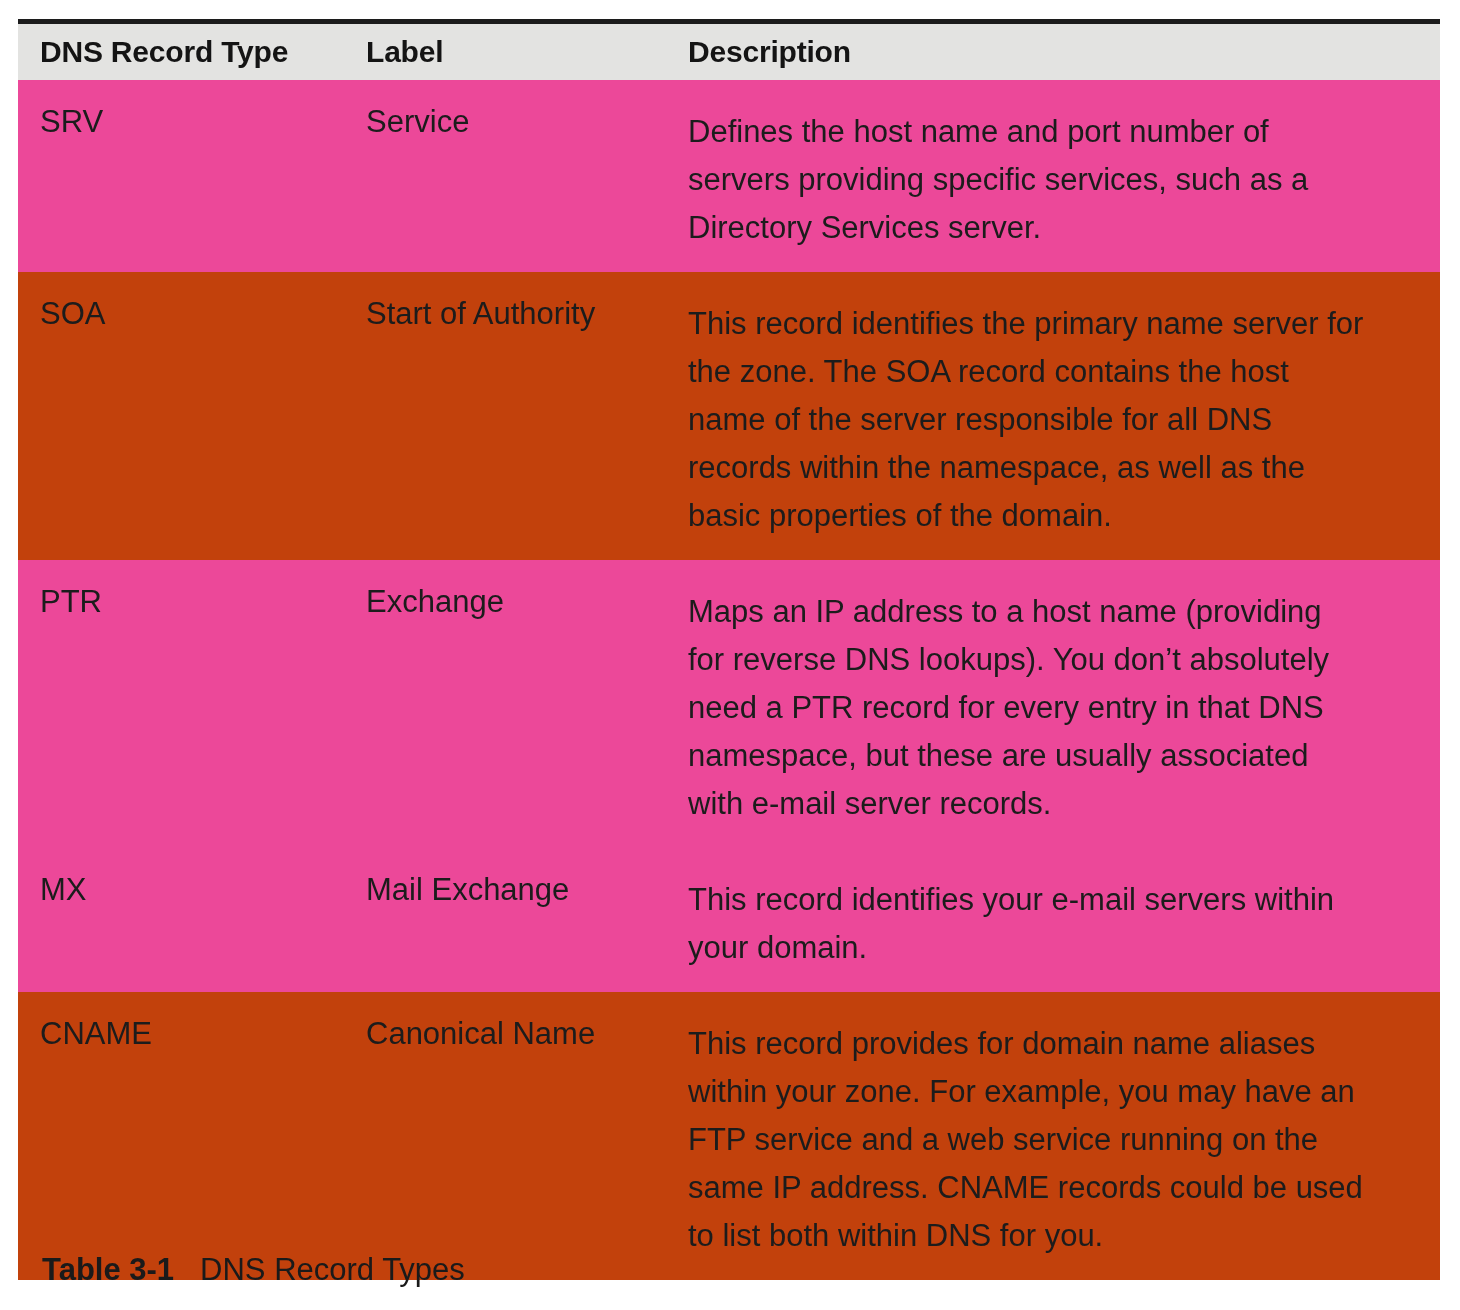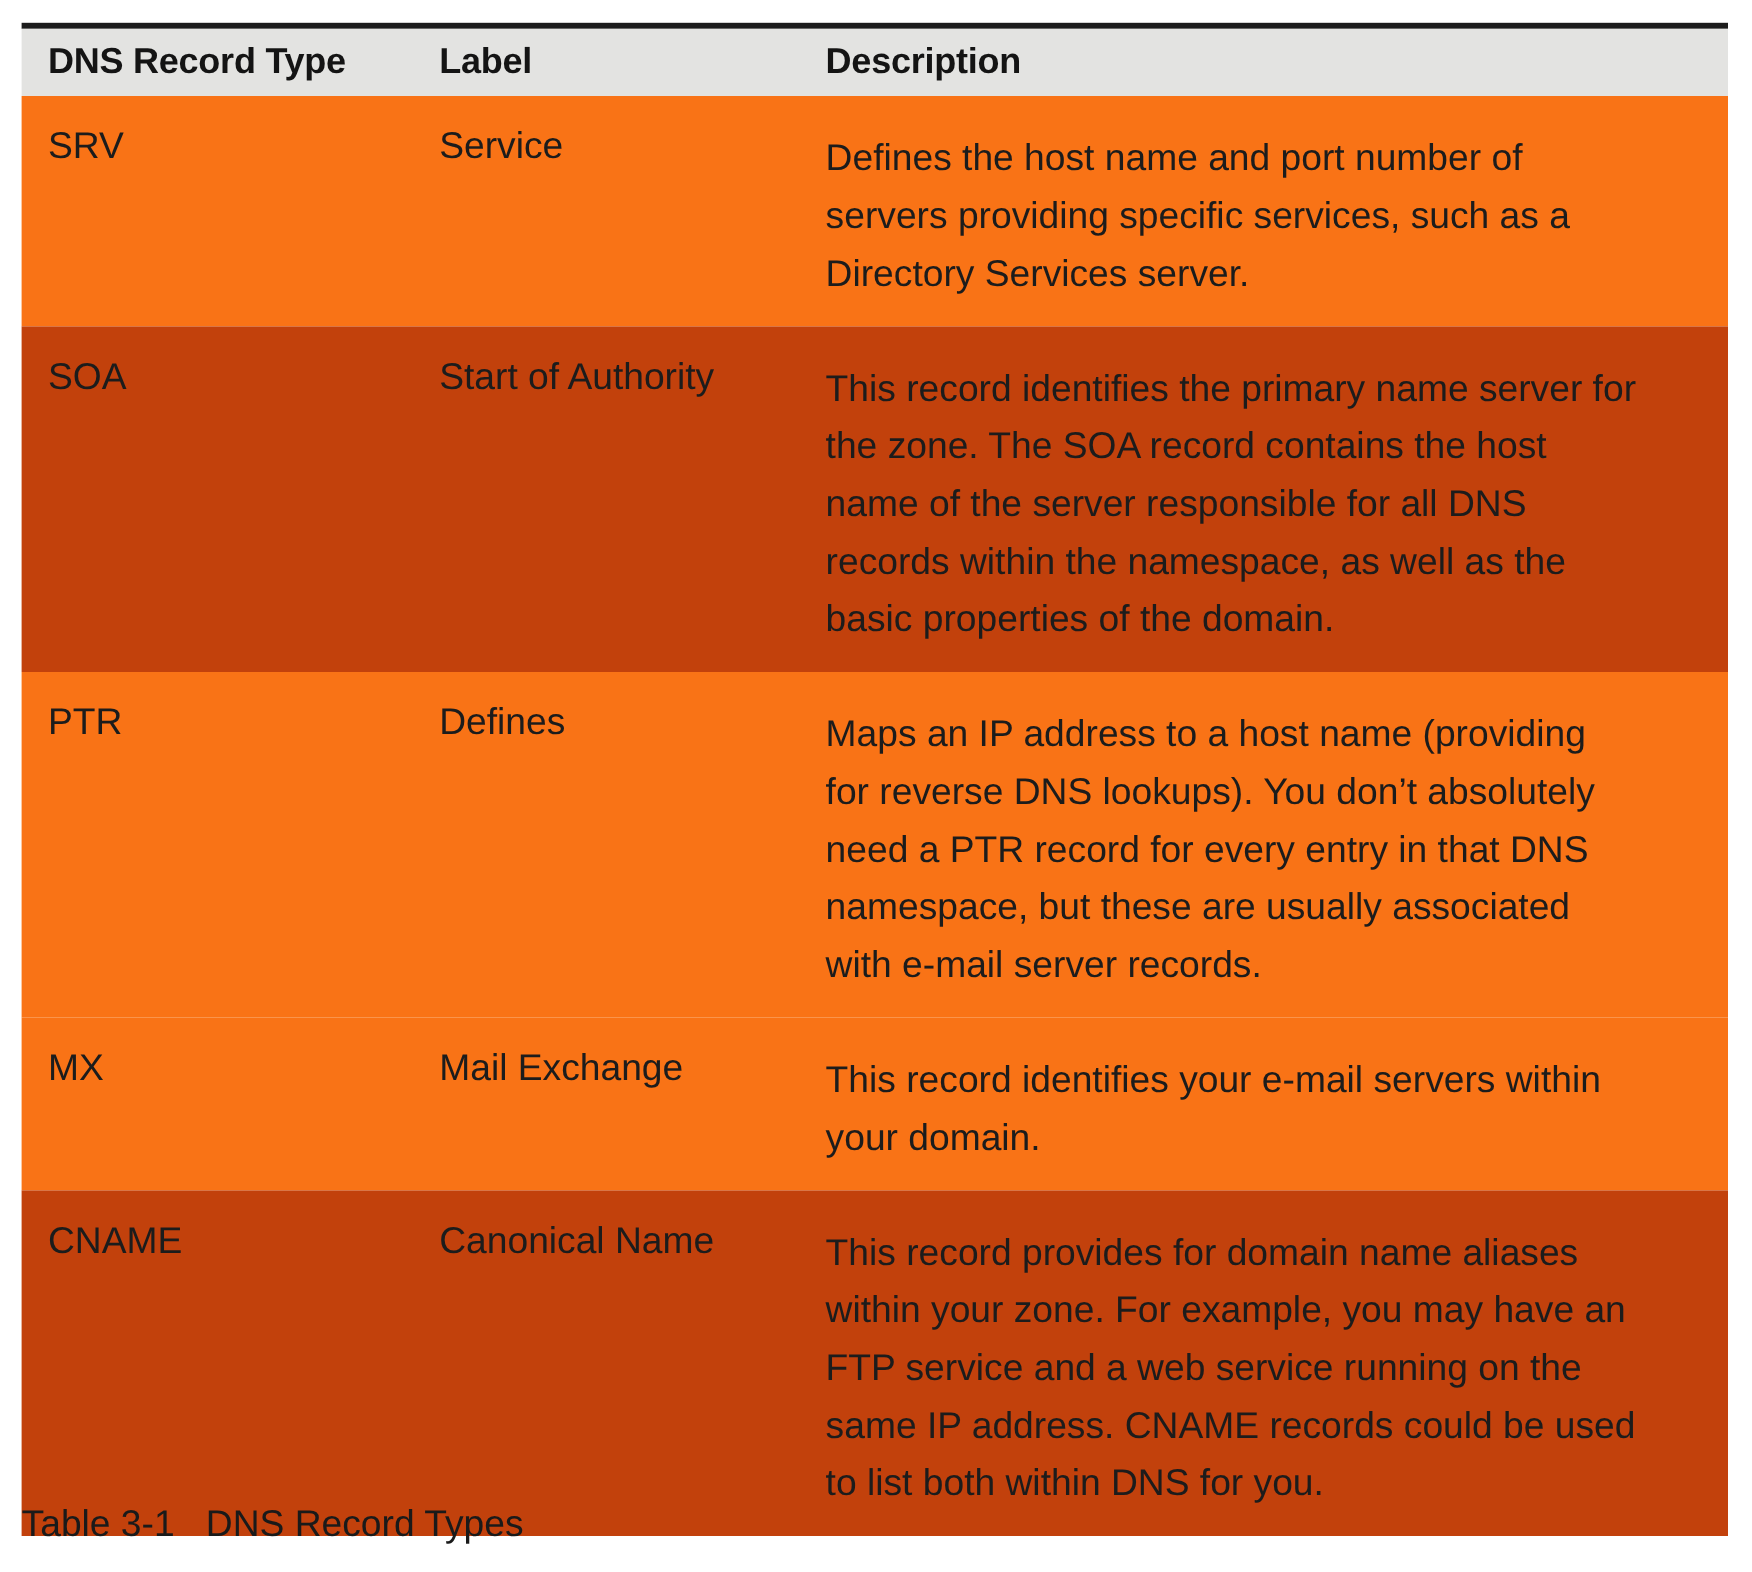--- a/index.html
+++ b/index.html
@@ -49,21 +49,21 @@
 
   .thead .row {
     height: 56px;
     align-items: center;
   }
 
   .row.shaded {
     background: #c2410c;
   }
   .row.plain {
-    background: #f97316;
+    background: #ec4899;
   }
 
   .cell {
     box-sizing: border-box;
   }
 
   .col-type {
     width: 348px;
     padding-left: 22px;
   }
@@ -105,22 +105,23 @@
     position: absolute;
     left: 18px;
     top: 1248px;
     width: 1422px;
     font-size: 31px;
     line-height: 44px;
     color: #1a1a1a;
     white-space: nowrap;
   }
   .caption .cap-label {
-    font-weight: normal;
+    font-weight: bold;
     letter-spacing: 0px;
+    padding-left: 24px;
   }
   .caption .cap-gap {
     display: inline-block;
     width: 26px;
   }
   .caption .cap-title {
     font-weight: normal;
     margin-top: 36px;
   }
 </style>
@@ -150,21 +151,21 @@
       </div>
 
       <div class="row shaded">
         <div class="cell col-type td">SOA</div>
         <div class="cell col-label td">Start of Authority</div>
         <div class="cell col-desc td desc">This record identifies the primary name server for the zone. The SOA record contains the host name of the server responsible for all DNS records within the namespace, as well as the basic properties of the domain.</div>
       </div>
 
       <div class="row plain">
         <div class="cell col-type td">PTR</div>
-        <div class="cell col-label td">Defines</div>
+        <div class="cell col-label td">Exchange</div>
         <div class="cell col-desc td desc">Maps an IP address to a host name (providing for reverse DNS lookups). You don’t absolutely need a PTR record for every entry in that DNS namespace, but these are usually associated with e-mail server records.</div>
       </div>
 
 
       <div class="row plain">
         <div class="cell col-type td">MX</div>
         <div class="cell col-label td">Mail Exchange</div>
         <div class="cell col-desc td desc">This record identifies your e-mail servers within your domain.</div>
       </div>
 

